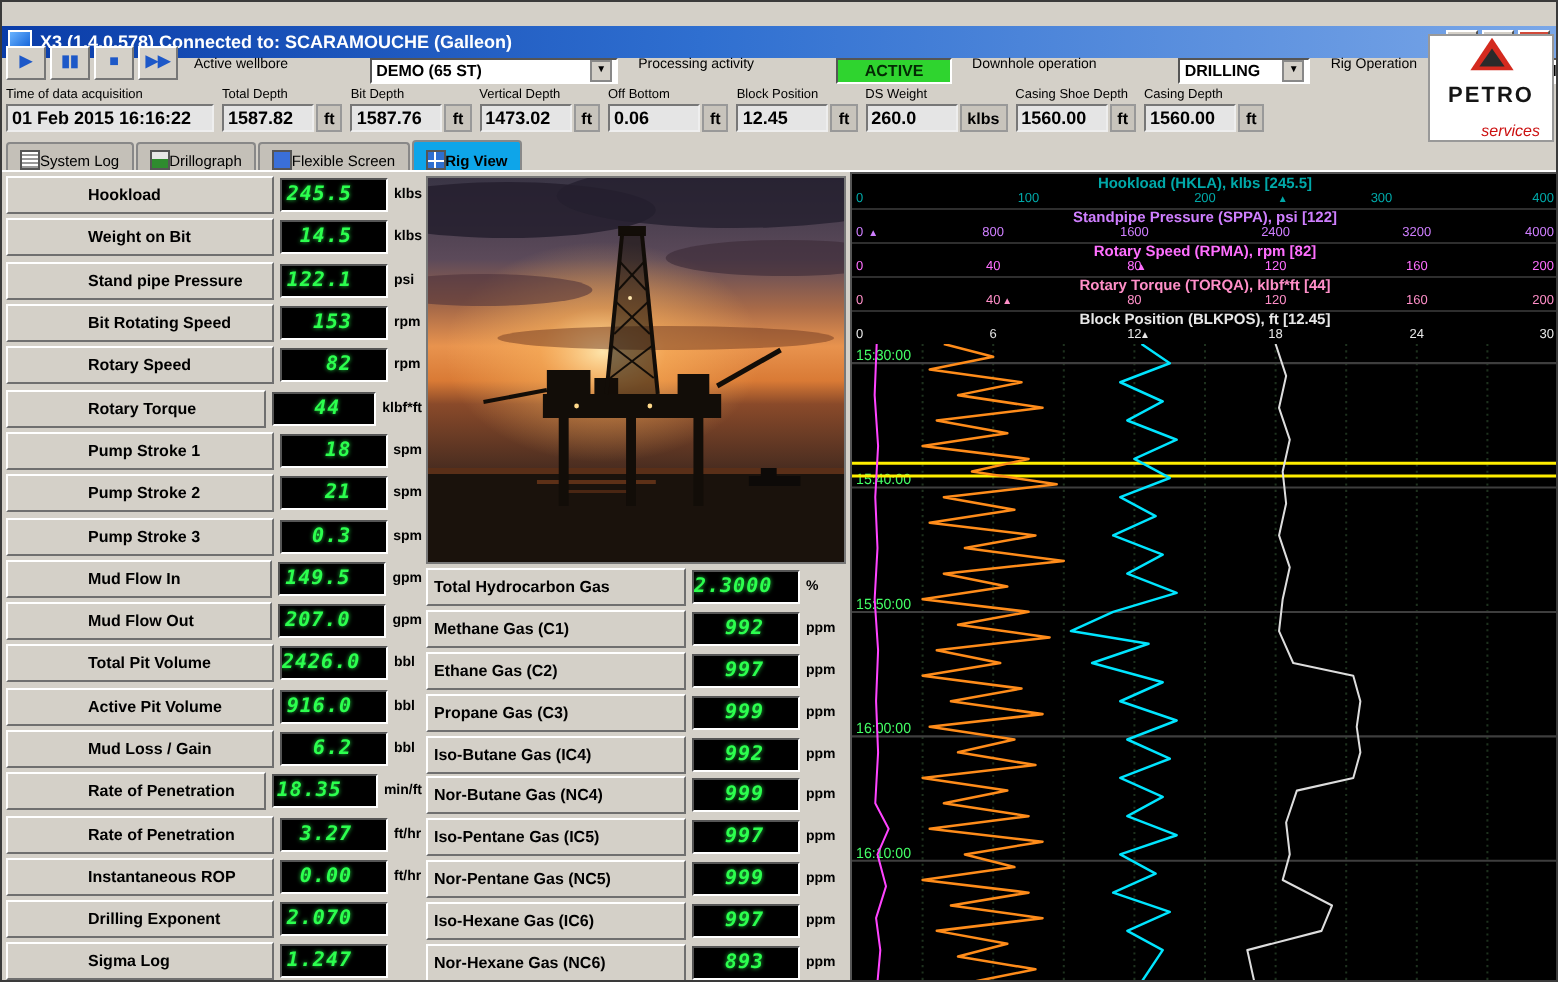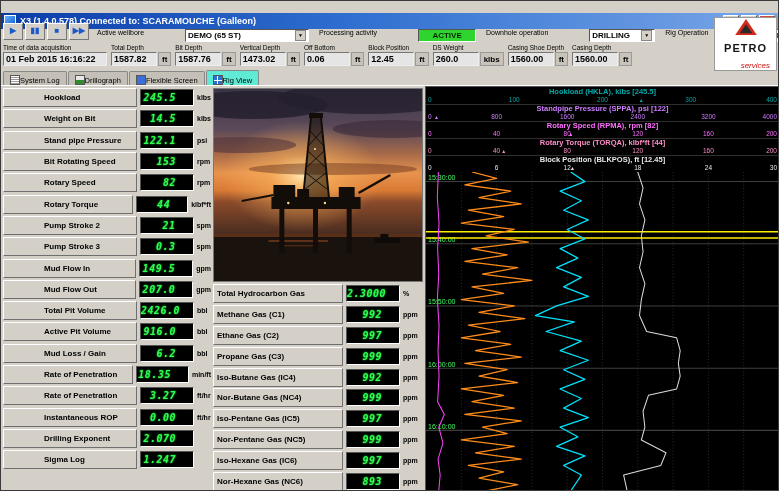--- a/index.html
+++ b/index.html
@@ -41,21 +41,21 @@
   .sfield{display:flex;flex-direction:column;}
   .sflabel{font-size:6.5px;white-space:nowrap;margin-bottom:1px;}
   .sfrow{display:flex;}
   .sfvalue{background:#e5e5e5;border:1px solid;border-color:#777 #eee #eee #777;font-size:9px;font-weight:bold;height:14px;line-height:13px;padding:0 2px;white-space:nowrap;box-sizing:border-box;width:46px;overflow:hidden;}
   .sfield:first-child .sfvalue{width:104px;}
   .sfunit{background:#c8c4bc;border:1px solid #999;font-size:8px;font-weight:bold;height:14px;line-height:13px;padding:0 3px;margin-left:1px;box-sizing:border-box;}
 
   
   .tabbar{position:absolute;left:0;top:70px;width:779px;height:15px;display:flex;align-items:flex-end;padding-left:2px;box-sizing:border-box;border-bottom:1px solid #fff;}
   .tab{display:flex;align-items:flex-end;gap:0;font-size:7.5px;height:13px;padding:0 6px;background:#c4c0b8;border:1px solid #888;border-bottom:none;border-radius:2px 2px 0 0;margin-right:1px;}
-  .tab.active{background:#5eead4;height:14px;font-weight:normal;}
+  .tab.active{background:#0ea5e9;height:14px;font-weight:bold;}
   .tab-ico{width:8px;height:8px;border:1px solid #555;flex:0 0 auto;}
   .system-log-icon{background:repeating-linear-gradient(180deg,#fff 0 1px,#999 1px 2px);}
   .drillograph-icon{background:linear-gradient(180deg,#e8e8e8 0 45%,#2e8b2e 45% 100%);}
   .flexible-screen-icon{background:#3a6fd8;}
   .rig-view-icon{background:linear-gradient(#fff,#fff) 50% 0/1px 100% no-repeat,linear-gradient(#fff,#fff) 0 50%/100% 1px no-repeat,#2f6fd0;}
 
   
   .content{position:absolute;left:0;top:85px;width:779px;height:406px;display:flex;}
   .left-panel{width:210px;box-sizing:border-box;padding-top:1px;}
   .prow,.grow{display:flex;align-items:center;padding-left:2px;box-sizing:border-box;}
@@ -267,20 +267,25 @@
         </div>
         <div class="prow">
           <div class="plabel">Rotary Speed</div>
           <div class="led">82</div>
           <div class="punit">rpm</div>
         </div>
         <div class="prow">
           <div class="plabel">Rotary Torque</div>
           <div class="led">44</div>
           <div class="punit">klbf*ft</div>
+        </div>
+        <div class="prow">
+          <div class="plabel">Pump Stroke 1</div>
+          <div class="led">18</div>
+          <div class="punit">spm</div>
         </div>
         <div class="prow">
           <div class="plabel">Pump Stroke 2</div>
           <div class="led">21</div>
           <div class="punit">spm</div>
         </div>
         <div class="prow">
           <div class="plabel">Pump Stroke 3</div>
           <div class="led">0.3</div>
           <div class="punit">spm</div>

